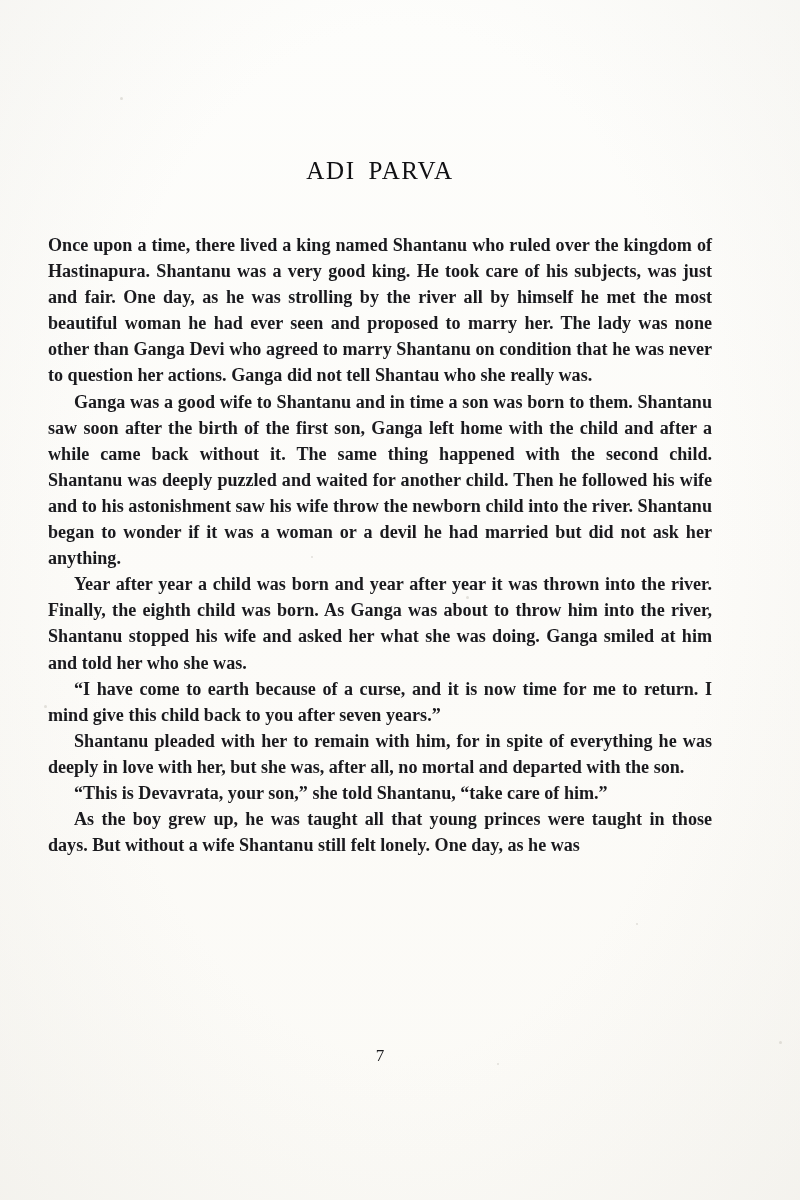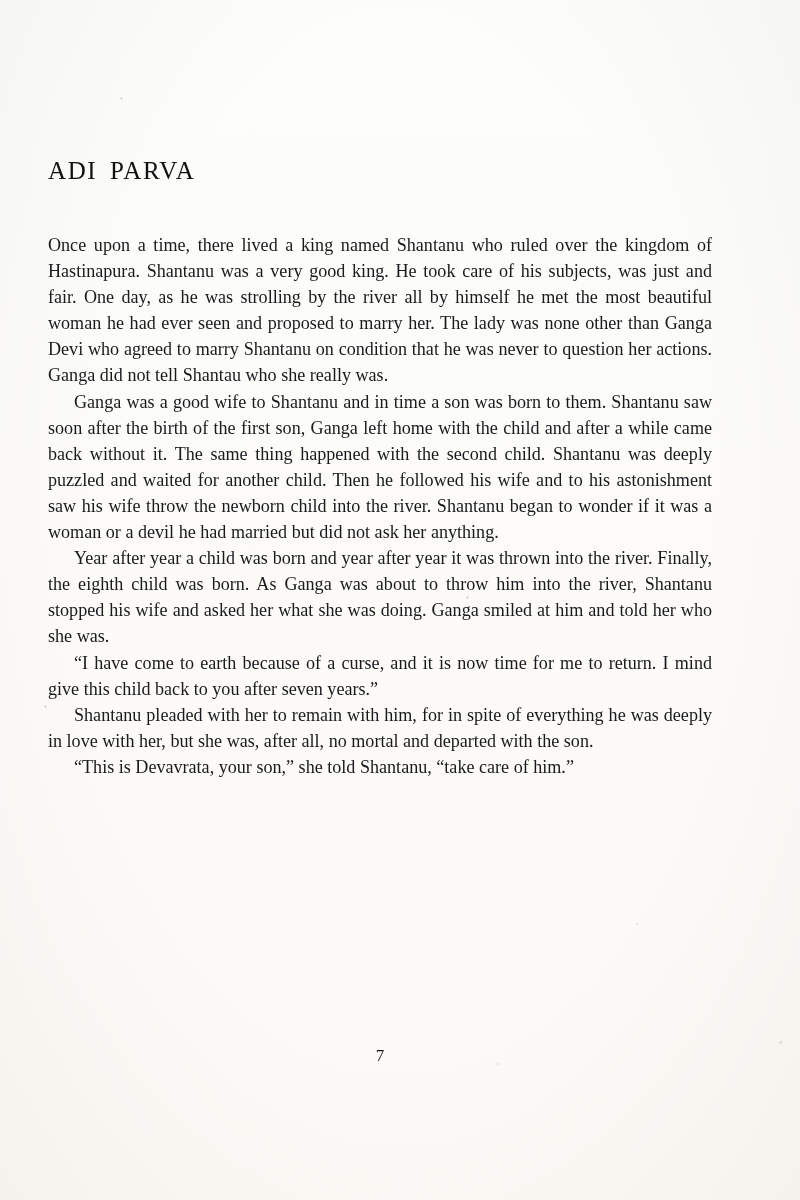--- a/index.html
+++ b/index.html
@@ -34,20 +34,21 @@
   .content {
     position: relative;
     z-index: 1;
   }
 
   .chapter-title {
     position: absolute;
     left: 48px;
     top: 140px;
     width: 664px;
+    text-align: center;
     font-size: 25px;
     letter-spacing: 1.6px;
     word-spacing: 5px;
     font-weight: 400;
     color: #111114;
   }
 
   .body-text {
     position: absolute;
     left: 48px;
@@ -56,20 +57,21 @@
   }
 
   .para {
     margin: 0;
     font-size: 18.1px;
     line-height: 26.1px;
     text-align: justify;
     text-justify: inter-word;
     text-indent: 26px;
     color: #1a1a1e;
+    font-weight: bold;
     -webkit-font-smoothing: antialiased;
   }
 
   .para.first {
     text-indent: 0;
   }
 
   
   .para:last-child {
     margin-bottom: 0;
@@ -104,20 +106,21 @@
 
     <h1 class="chapter-title">ADI PARVA</h1>
 
     <div class="body-text" id="body-text">
         <p class="para first">Once upon a time, there lived a king named Shantanu who ruled over the kingdom of Hastinapura. Shantanu was a very good king. He took care of his subjects, was just and fair. One day, as he was strolling by the river all by himself he met the most beautiful woman he had ever seen and proposed to marry her. The lady was none other than Ganga Devi who agreed to marry Shantanu on condition that he was never to question her actions. Ganga did not tell Shantau who she really was.</p>
         <p class="para">Ganga was a good wife to Shantanu and in time a son was born to them. Shantanu saw soon after the birth of the first son, Ganga left home with the child and after a while came back without it. The same thing happened with the second child. Shantanu was deeply puzzled and waited for another child. Then he followed his wife and to his astonishment saw his wife throw the newborn child into the river. Shantanu began to wonder if it was a woman or a devil he had married but did not ask her anything.</p>
         <p class="para">Year after year a child was born and year after year it was thrown into the river. Finally, the eighth child was born. As Ganga was about to throw him into the river, Shantanu stopped his wife and asked her what she was doing. Ganga smiled at him and told her who she was.</p>
         <p class="para">“I have come to earth because of a curse, and it is now time for me to return. I mind give this child back to you after seven years.”</p>
         <p class="para">Shantanu pleaded with her to remain with him, for in spite of everything he was deeply in love with her, but she was, after all, no mortal and departed with the son.</p>
         <p class="para">“This is Devavrata, your son,” she told Shantanu, “take care of him.”</p>
+        <p class="para">As the boy grew up, he was taught all that young princes were taught in those days. But without a wife Shantanu still felt lonely. One day, as he was</p>
       </div>
 
     <div class="page-number">7</div>
 
   </div>
 
   <div class="speckle" style="left:120px; top:97px;  width:3px; height:3px;"></div>
   <div class="speckle" style="left:466px; top:596px; width:3px; height:3px;"></div>
   <div class="speckle" style="left:311px; top:556px; width:2px; height:2px;"></div>
   <div class="speckle" style="left:779px; top:1041px;width:3px; height:3px;"></div>

